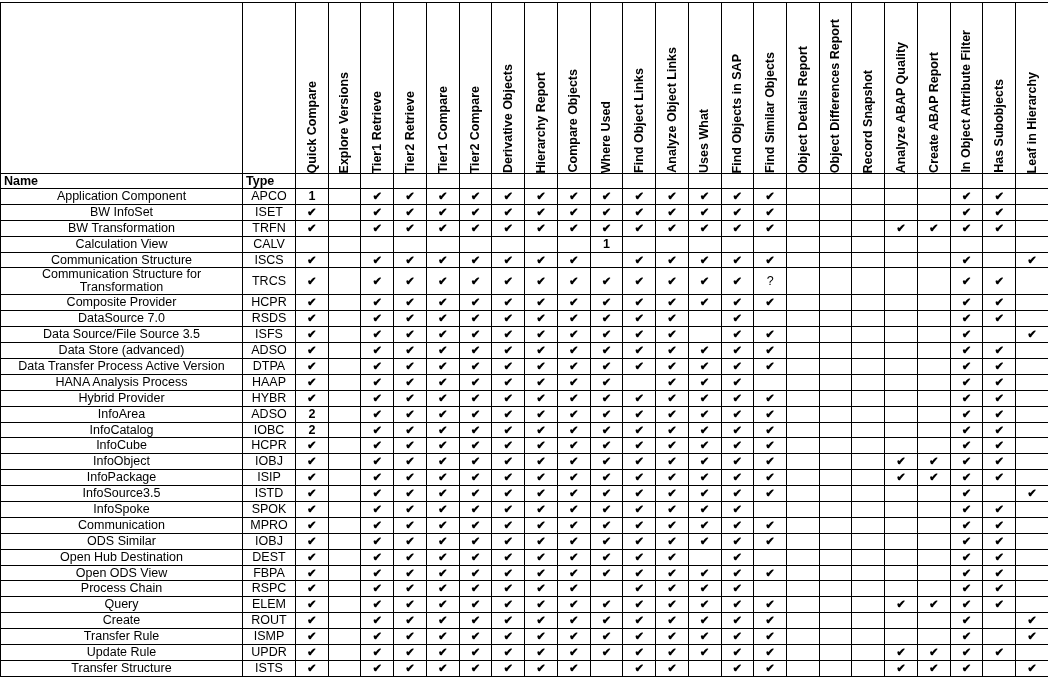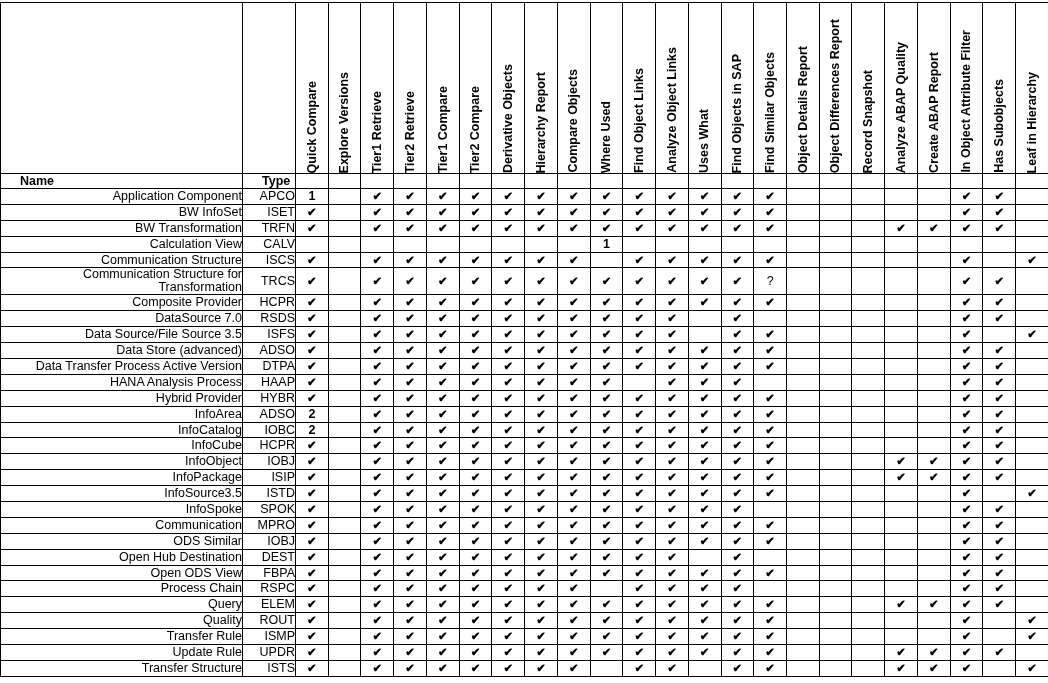--- a/index.html
+++ b/index.html
@@ -20,28 +20,28 @@
   
   th.rot { height:170px; vertical-align:bottom; padding-bottom:3px; }
   th.rot .vert {
     writing-mode:vertical-rl; transform:rotate(180deg);
     font-size:12.5px; font-weight:bold; white-space:nowrap;
     margin:0 auto; line-height:1;
   }
   
   tr.label-row th {
     height:13px; font-size:12.5px; font-weight:bold;
-    text-align:left; padding-left:19px; vertical-align:middle;
+    text-align:left; padding-left:3px; vertical-align:middle;
   }
   tr.label-row th.cellh { padding:0; }
   
   tbody tr { height:15.9px; }
   tbody td { font-size:12.5px; vertical-align:middle; line-height:13px; }
-  td.name { text-align:right; padding-left:3px; }
-  td.type { text-align:right; padding-left:3px;margin-top:8px; }
+  td.name { text-align:center; padding-left:3px; }
+  td.type { text-align:center; padding-left:3px;margin-top:8px; }
   td.c    { text-align:center; }
   td.c.chk { font-size:11.5px; font-weight:bold; }
   td.c.num { font-size:12.5px; font-weight:bold; }
   td.c.q   { font-size:12.5px; font-weight:normal; }
 </style>
 </head>
 <body>
 
 <div class="screen">
   <table class="matrix">
@@ -875,21 +875,21 @@
           <td class="c"></td>
           <td class="c"></td>
           <td class="c"></td>
           <td class="c chk">✔</td>
           <td class="c chk">✔</td>
           <td class="c chk">✔</td>
           <td class="c chk">✔</td>
           <td class="c"></td>
         </tr>
         <tr>
-          <td class="name">Quality</td>
+          <td class="name">Create</td>
           <td class="type">ROUT</td>
           <td class="c chk">✔</td>
           <td class="c"></td>
           <td class="c chk">✔</td>
           <td class="c chk">✔</td>
           <td class="c chk">✔</td>
           <td class="c chk">✔</td>
           <td class="c chk">✔</td>
           <td class="c chk">✔</td>
           <td class="c chk">✔</td>

